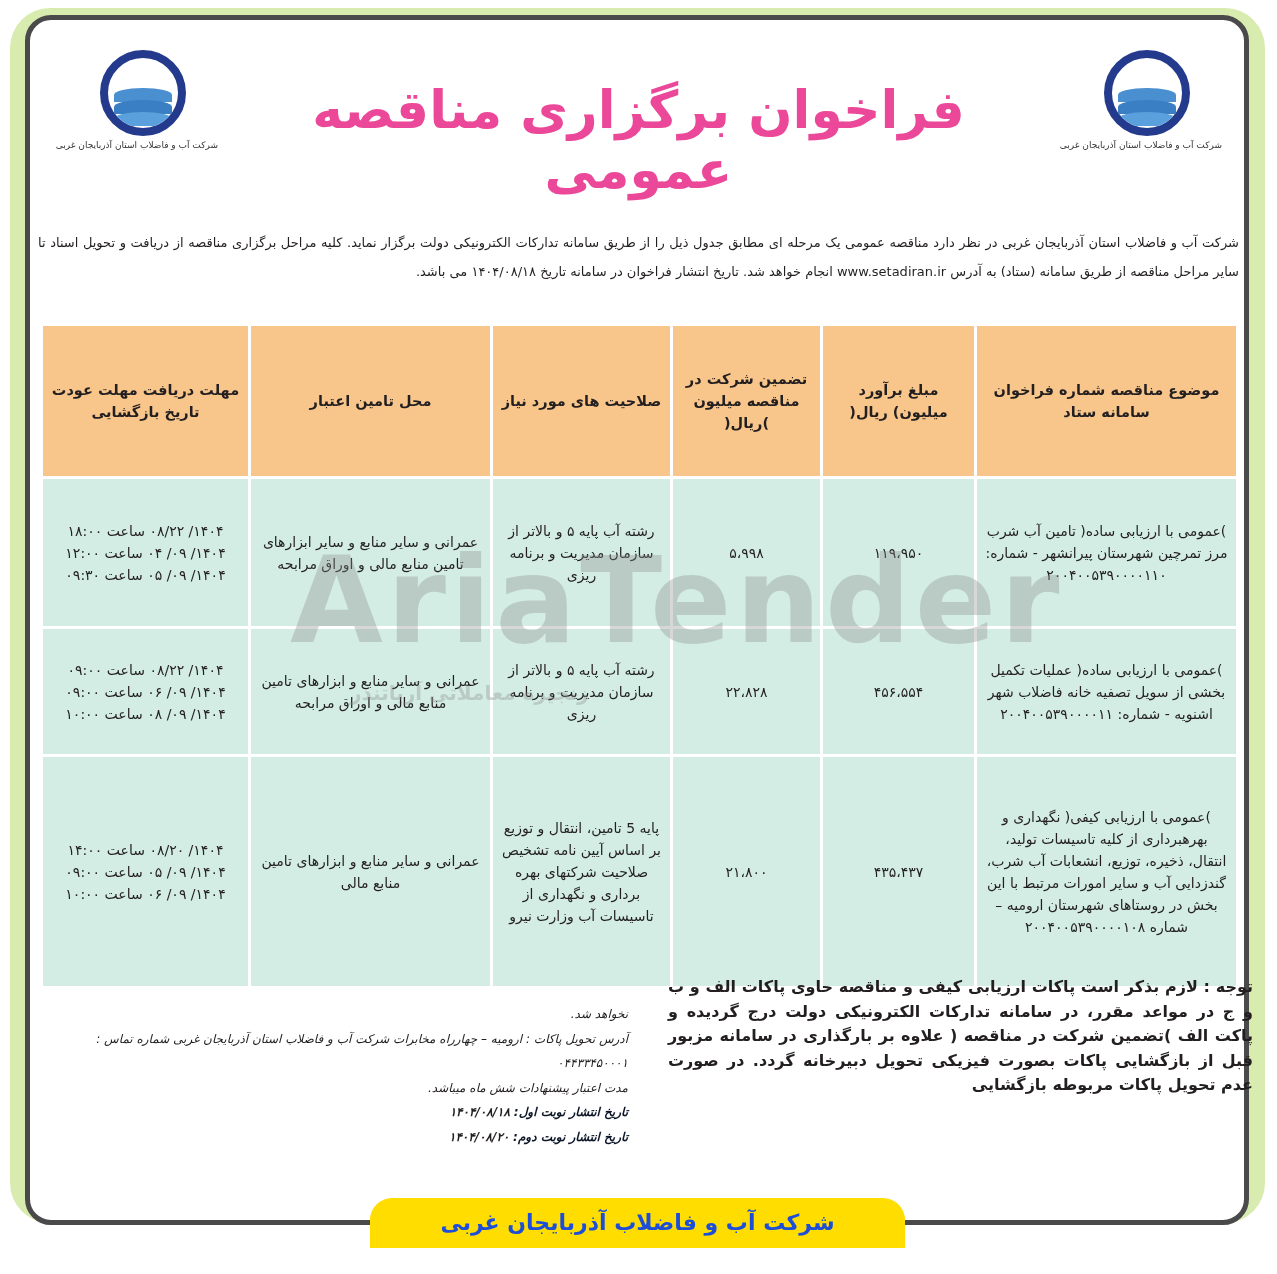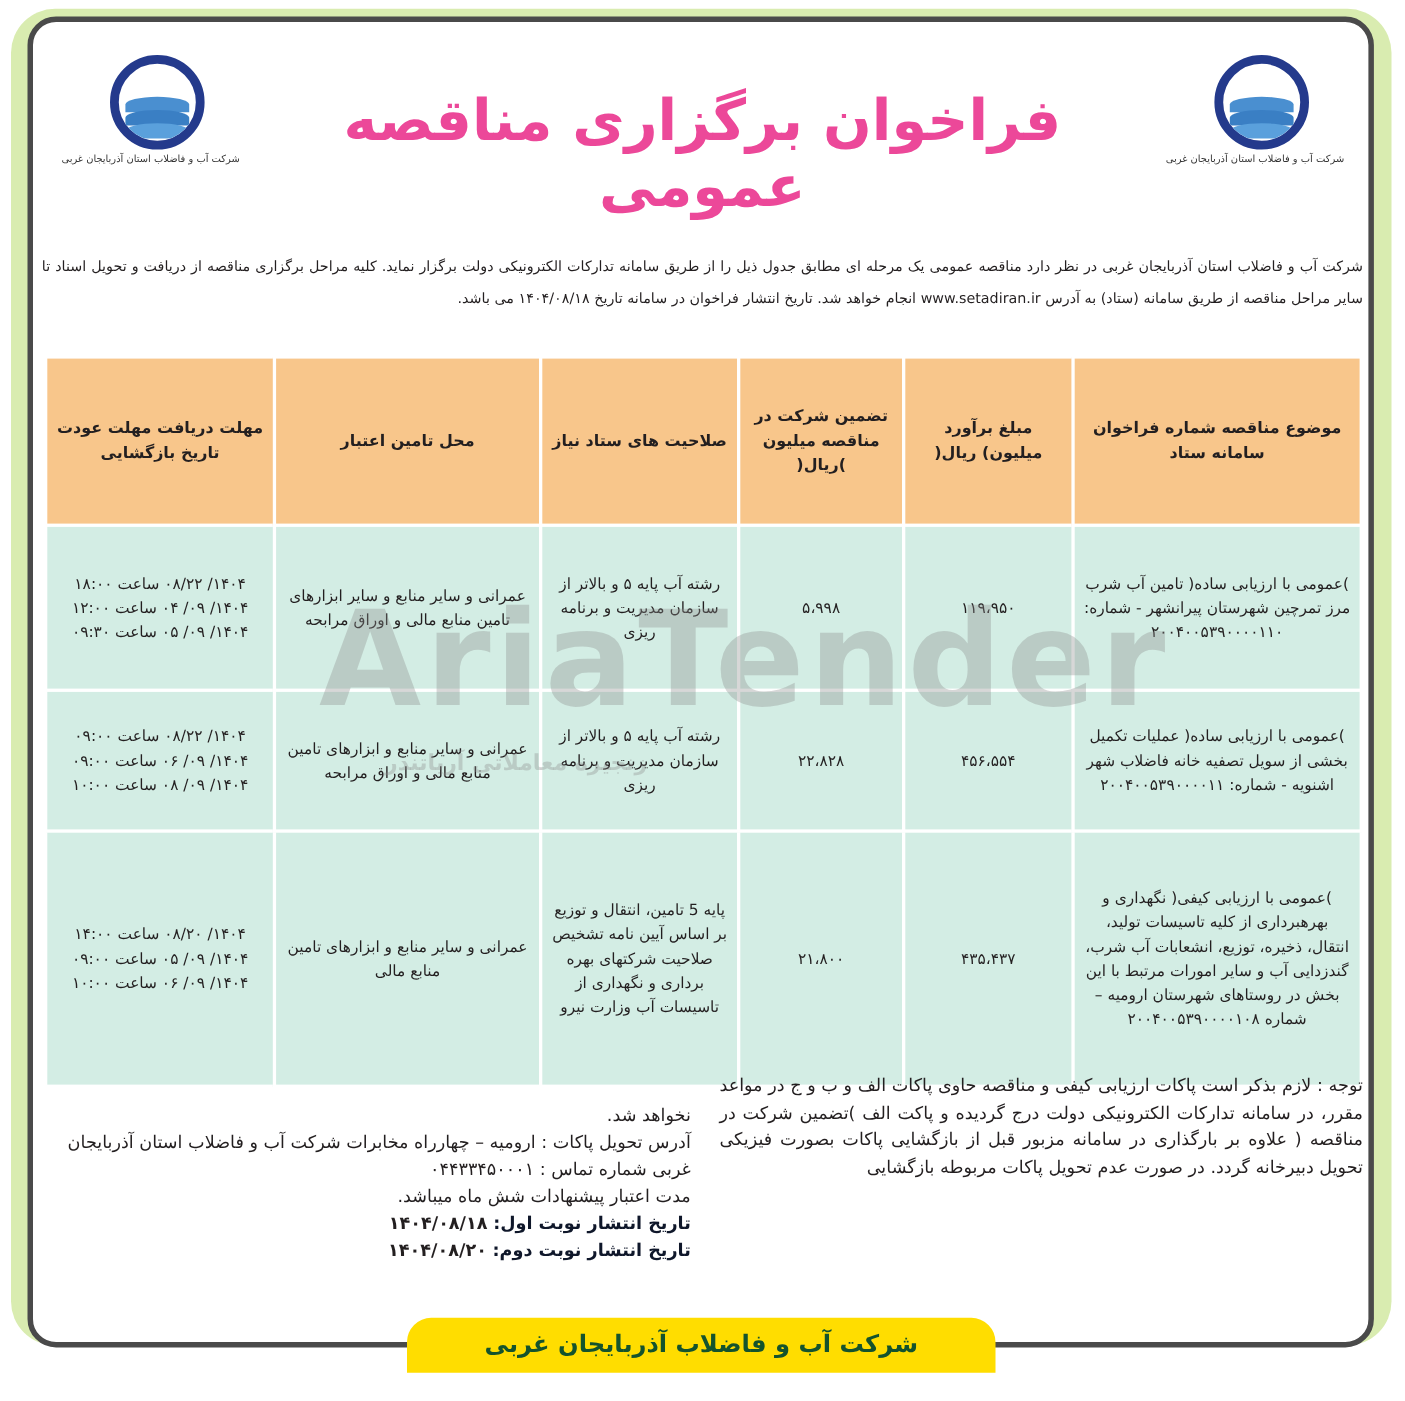--- a/index.html
+++ b/index.html
@@ -24,29 +24,29 @@
   table.tender { position:absolute; left:40px; top:323px; width:1196px; border-collapse:collapse;
                  direction:rtl; table-layout:fixed; }
   table.tender th, table.tender td { border:3px solid #ffffff; text-align:center; vertical-align:middle;
                  font-size:14px; line-height:22px; padding:6px 8px; }
   table.tender th { background:#f8c68b; font-weight:bold; height:138px; font-size:14.5px; }
   table.tender td { background:#d3ede4; }
   .watermark { position:absolute; left:290px; top:531px; width:700px; height:200px;
                color:rgba(140,140,140,0.35); font-size:120px; font-weight:bold; pointer-events:none;
                font-family:"DejaVu Sans", sans-serif; letter-spacing:4px; }
   .watermark .sub { position:absolute; left:60px; top:150px; font-size:20px; letter-spacing:18px; direction:rtl; }
-  .note { position:absolute; right:38px; top:975px; width:585px; direction:rtl; text-align:justify;
-          font-size:16px; line-height:24.5px; }
+  .note { position:absolute; right:24px; top:975px; width:585px; direction:rtl; text-align:justify;
+          font-size:16px; line-height:24.5px;font-weight:bold; }
   .addr { position:absolute; left:38px; top:1002px; width:590px; direction:rtl; text-align:right;
-          font-size:16px; line-height:24.5px; }
+          font-size:12px; line-height:24.5px;font-style:italic; }
   .addr .red { color:#0f172a; font-weight:bold; }
   .addr .bold { font-weight:bold; }
   .footer { position:absolute; left:370px; top:1198px; width:535px; height:50px; background:#ffdd00;
             border-radius:22px 22px 0 0; text-align:center; direction:rtl; font-weight:bold;
-            font-size:22px; line-height:50px; color:#14532d; }
+            font-size:22px; line-height:50px; color:#1d4ed8; }
 </style>
 </head>
 <body>
 
 <div class="green-bg"></div>
 <div class="frame"></div>
 
 <div class="logo right">
   <div class="circle">
     <div class="wave" style="top:30px;"></div>
@@ -76,21 +76,21 @@
       <col style="width:150px">
     <col style="width:180px">
       <col style="width:242px">
       <col style="width:208px">
   </colgroup>
   <thead>
     <tr>
       <th>موضوع مناقصه شماره فراخوان سامانه ستاد</th>
       <th>مبلغ برآورد میلیون) ریال(</th>
       <th>تضمین شرکت در مناقصه میلیون )ریال(</th>
-      <th>صلاحیت های ستاد نیاز</th>
+      <th>صلاحیت های مورد نیاز</th>
       <th>محل تامین اعتبار</th>
       <th>مهلت دریافت مهلت عودت تاریخ بازگشایی</th>
     </tr>
   </thead>
   <tbody>
     <tr style="height:150px;">
       <td>)عمومی با ارزیابی ساده( تامین آب شرب مرز تمرچین شهرستان پیرانشهر - شماره: ۲۰۰۴۰۰۵۳۹۰۰۰۰۱۱۰</td>
       <td>۱۱۹،۹۵۰</td>
       <td>۵،۹۹۸</td>
       <td>رشته آب پایه ۵ و بالاتر از سازمان مدیریت و برنامه ریزی</td>

